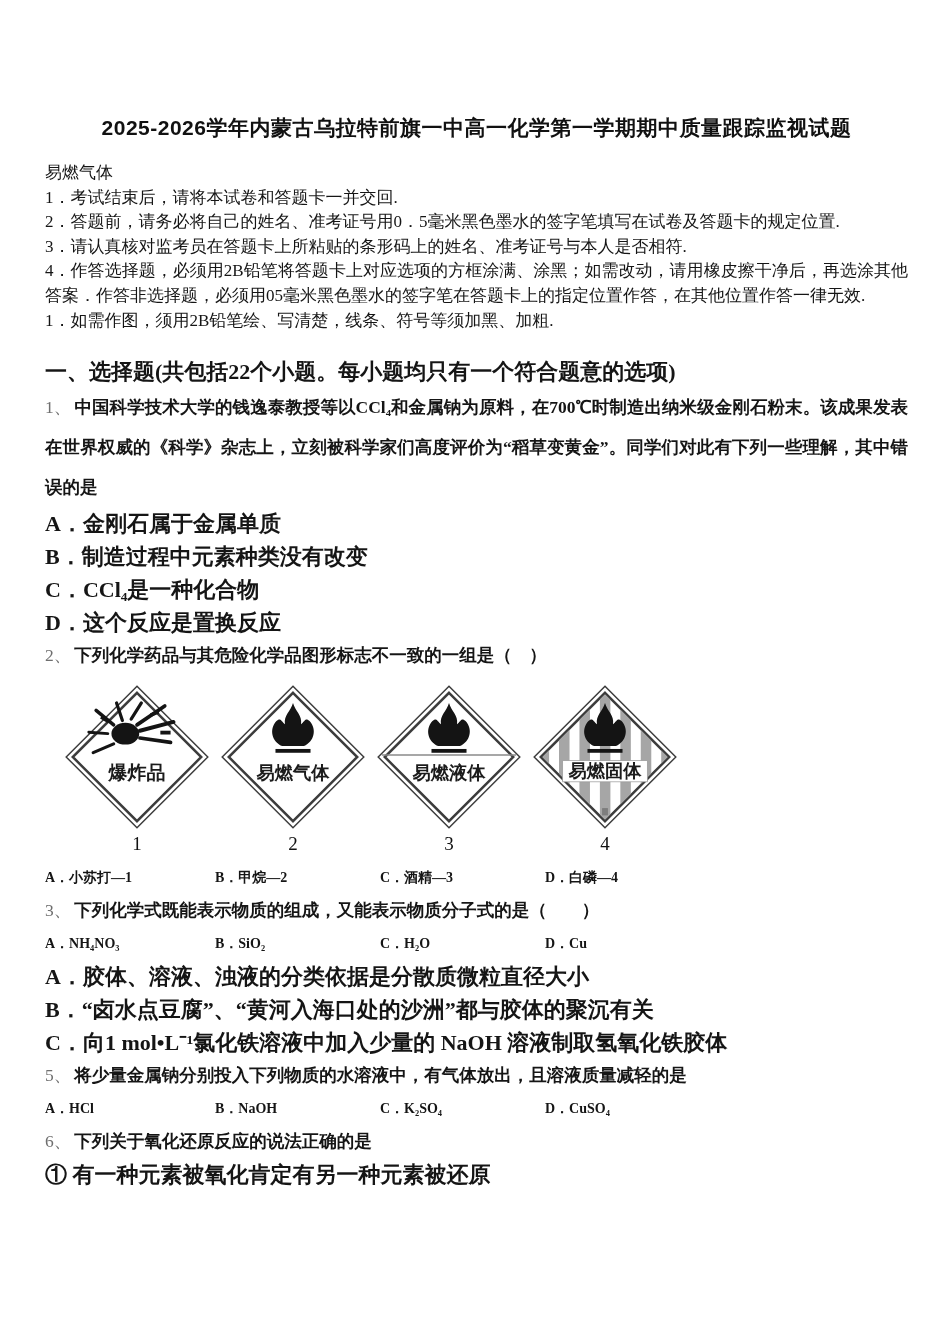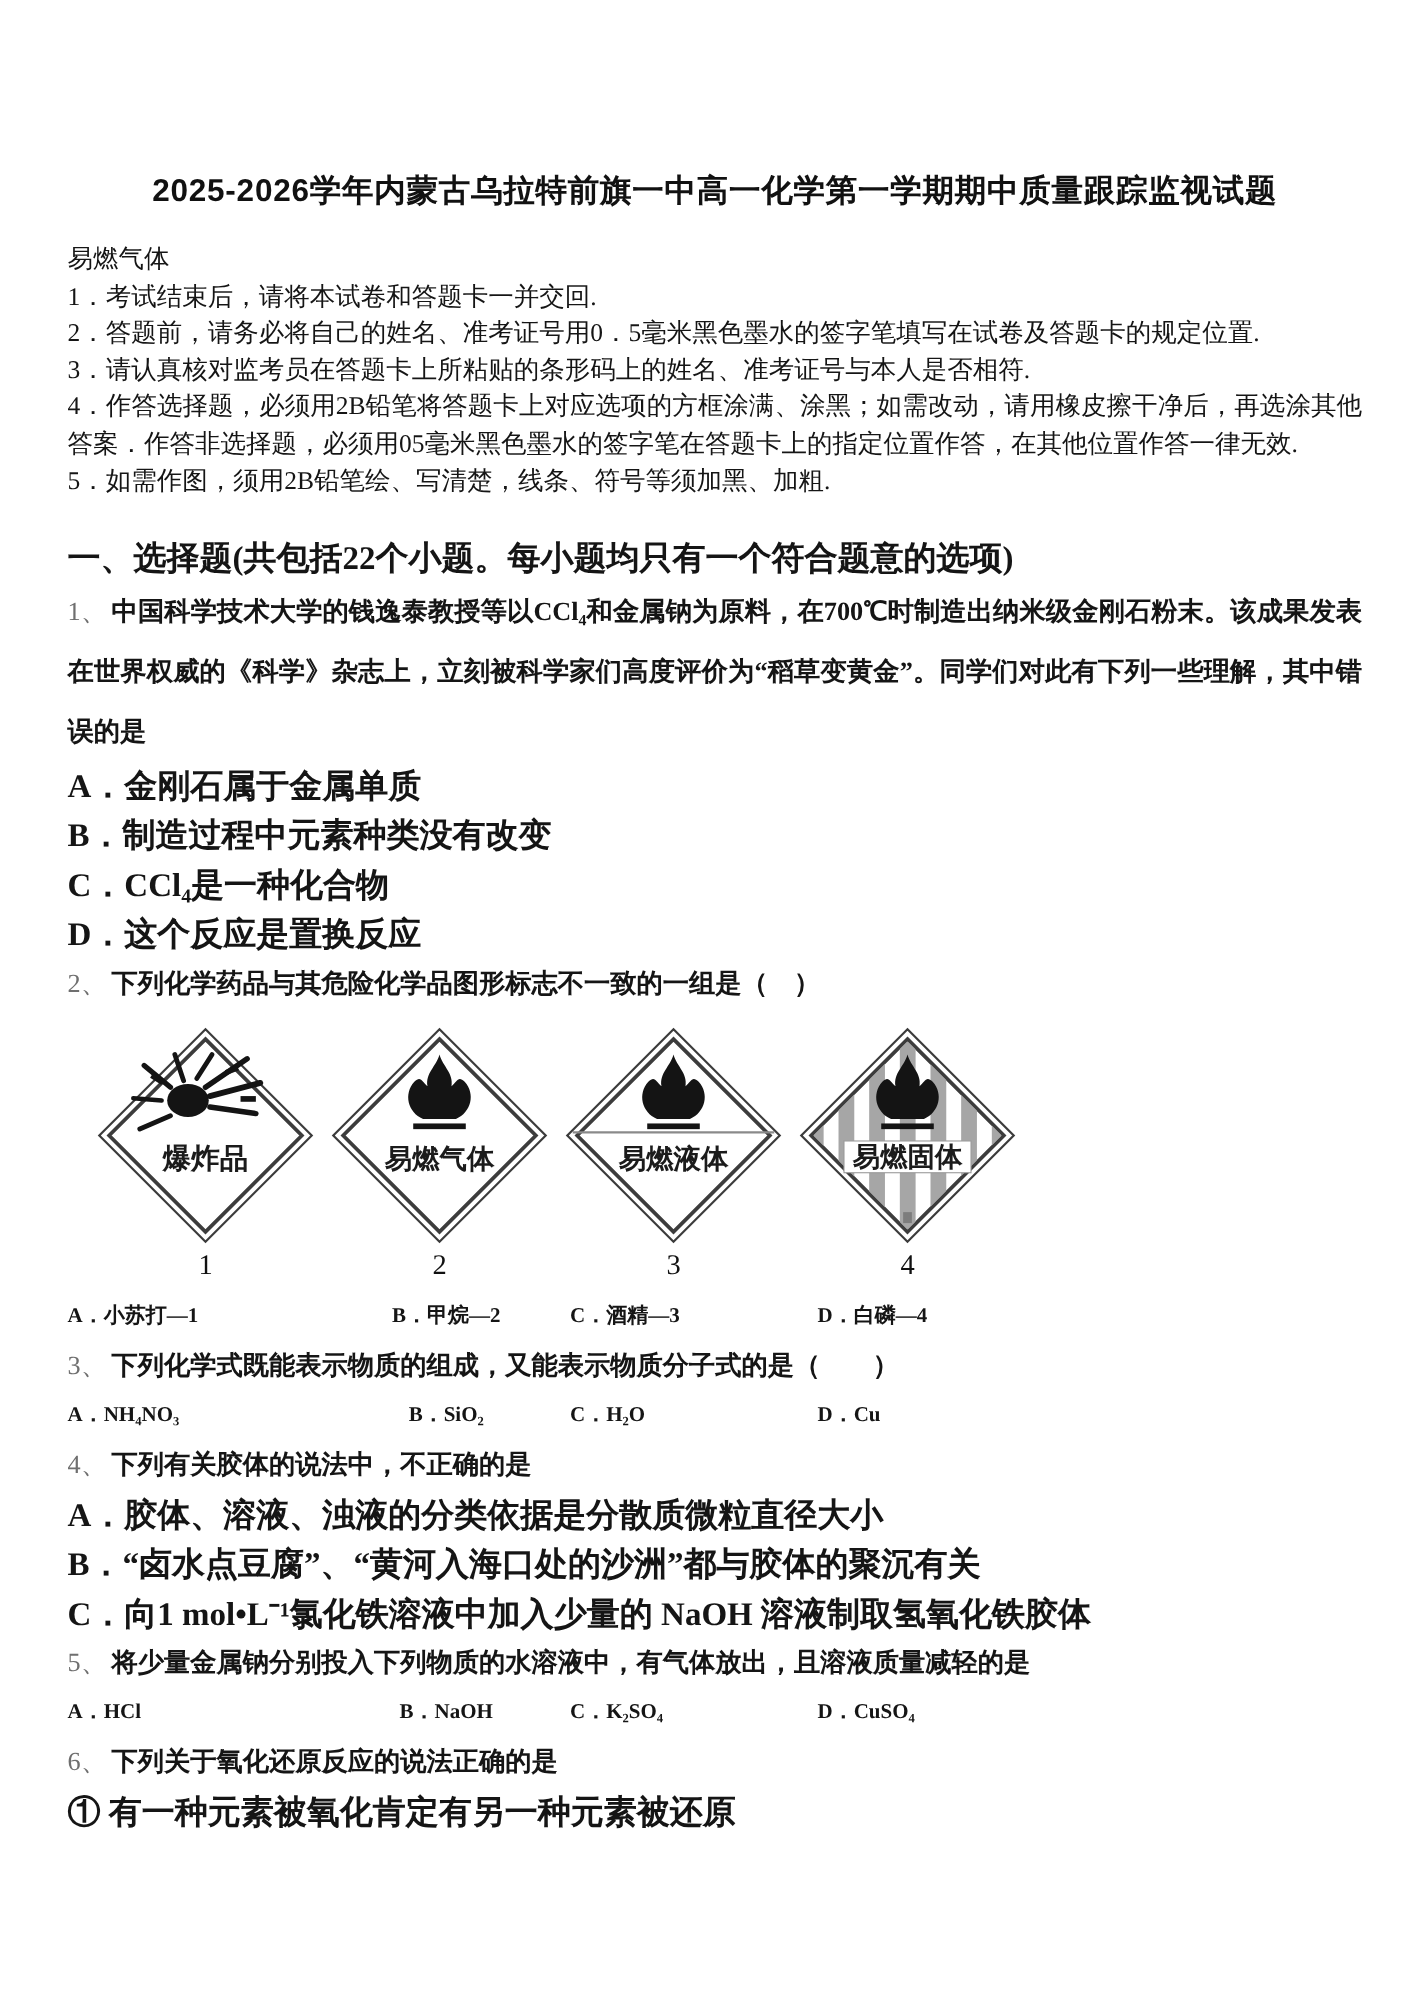--- a/index.html
+++ b/index.html
@@ -19,21 +19,21 @@
   .notice p{margin:0;font-size:17px;line-height:24.6px;text-align:justify;}
   .section-heading{font-weight:bold;font-size:22px;line-height:30px;margin:24px 0 0 0;}
   .q{margin:0;font-size:17.5px;line-height:33px;}
   .stem{text-align:justify;}
   .lh-wide{line-height:40px;}
   .qnum{color:#6f6f6f;font-weight:normal;padding-right:3px;}
   .qtext{font-weight:bold;}
   .opt-line{margin:0;font-size:22px;line-height:33px;font-weight:bold;}
   .opt-row{display:flex;font-size:14px;line-height:33px;font-weight:bold;}
   .oc1{width:170px;}
-  .oc2{width:165px;text-align:center;}
+  .oc2{width:165px;}
   .oc3{width:165px;}
   .oc4{flex:1;}
   
   .figure{display:flex;gap:8px;margin:12px 0 6px 18px;}
   .sign{width:148px;text-align:center;}
   .sign svg{width:146px;height:146px;display:block;margin:0 auto;}
   .sign text{
     font-family:"Liberation Serif",serif;
     font-weight:bold;fill:#1b1b1b;
   }
@@ -45,21 +45,21 @@
 <div class="page">
 
   <h1 class="title">2025-2026学年内蒙古乌拉特前旗一中高一化学第一学期期中质量跟踪监视试题</h1>
 
   <div class="notice">
     <p class="notice-heading">易燃气体</p>
     <p>1．考试结束后，请将本试卷和答题卡一并交回.</p>
     <p>2．答题前，请务必将自己的姓名、准考证号用0．5毫米黑色墨水的签字笔填写在试卷及答题卡的规定位置.</p>
     <p>3．请认真核对监考员在答题卡上所粘贴的条形码上的姓名、准考证号与本人是否相符.</p>
     <p>4．作答选择题，必须用2B铅笔将答题卡上对应选项的方框涂满、涂黑；如需改动，请用橡皮擦干净后，再选涂其他答案．作答非选择题，必须用05毫米黑色墨水的签字笔在答题卡上的指定位置作答，在其他位置作答一律无效.</p>
-    <p>5．如需作图，须用2B铅笔绘、写清楚，线条、符号等须加黑、加粗.</p>
+    <p>1．如需作图，须用2B铅笔绘、写清楚，线条、符号等须加黑、加粗.</p>
   </div>
 
   <p class="section-heading">一、选择题(共包括22个小题。每小题均只有一个符合题意的选项)</p>
 
   <div>
     <p class="q stem lh-wide"><span class="qnum">1、</span><span class="qtext">中国科学技术大学的钱逸泰教授等以CCl₄和金属钠为原料，在700℃时制造出纳米级金刚石粉末。该成果发表在世界权威的《科学》杂志上，立刻被科学家们高度评价为“稻草变黄金”。同学们对此有下列一些理解，其中错误的是</span></p>
     <p class="opt-line">A．金刚石属于金属单质</p>
     <p class="opt-line">B．制造过程中元素种类没有改变</p>
     <p class="opt-line">C．CCl₄是一种化合物</p>
     <p class="opt-line">D．这个反应是置换反应</p>
@@ -167,21 +167,20 @@
     <p class="q stem"><span class="qnum">3、</span><span class="qtext">下列化学式既能表示物质的组成，又能表示物质分子式的是（　　）</span></p>
     <div class="opt-row">
       <span class="oc1">A．NH₄NO₃</span>
       <span class="oc2">B．SiO₂</span>
       <span class="oc3">C．H₂O</span>
       <span class="oc4">D．Cu</span>
     </div>
   </div>
 
   <div>
-    <p class="q stem"><span class="qnum">4、</span><span class="qtext">下列有关胶体的说法中，不正确的是</span></p>
     <p class="opt-line">A．胶体、溶液、浊液的分类依据是分散质微粒直径大小</p>
     <p class="opt-line">B．“卤水点豆腐”、“黄河入海口处的沙洲”都与胶体的聚沉有关</p>
     <p class="opt-line">C．向1  mol•L⁻¹氯化铁溶液中加入少量的 NaOH 溶液制取氢氧化铁胶体</p>
   </div>
 
   <div>
     <p class="q stem"><span class="qnum">5、</span><span class="qtext">将少量金属钠分别投入下列物质的水溶液中，有气体放出，且溶液质量减轻的是</span></p>
     <div class="opt-row">
       <span class="oc1">A．HCl</span>
       <span class="oc2">B．NaOH</span>

